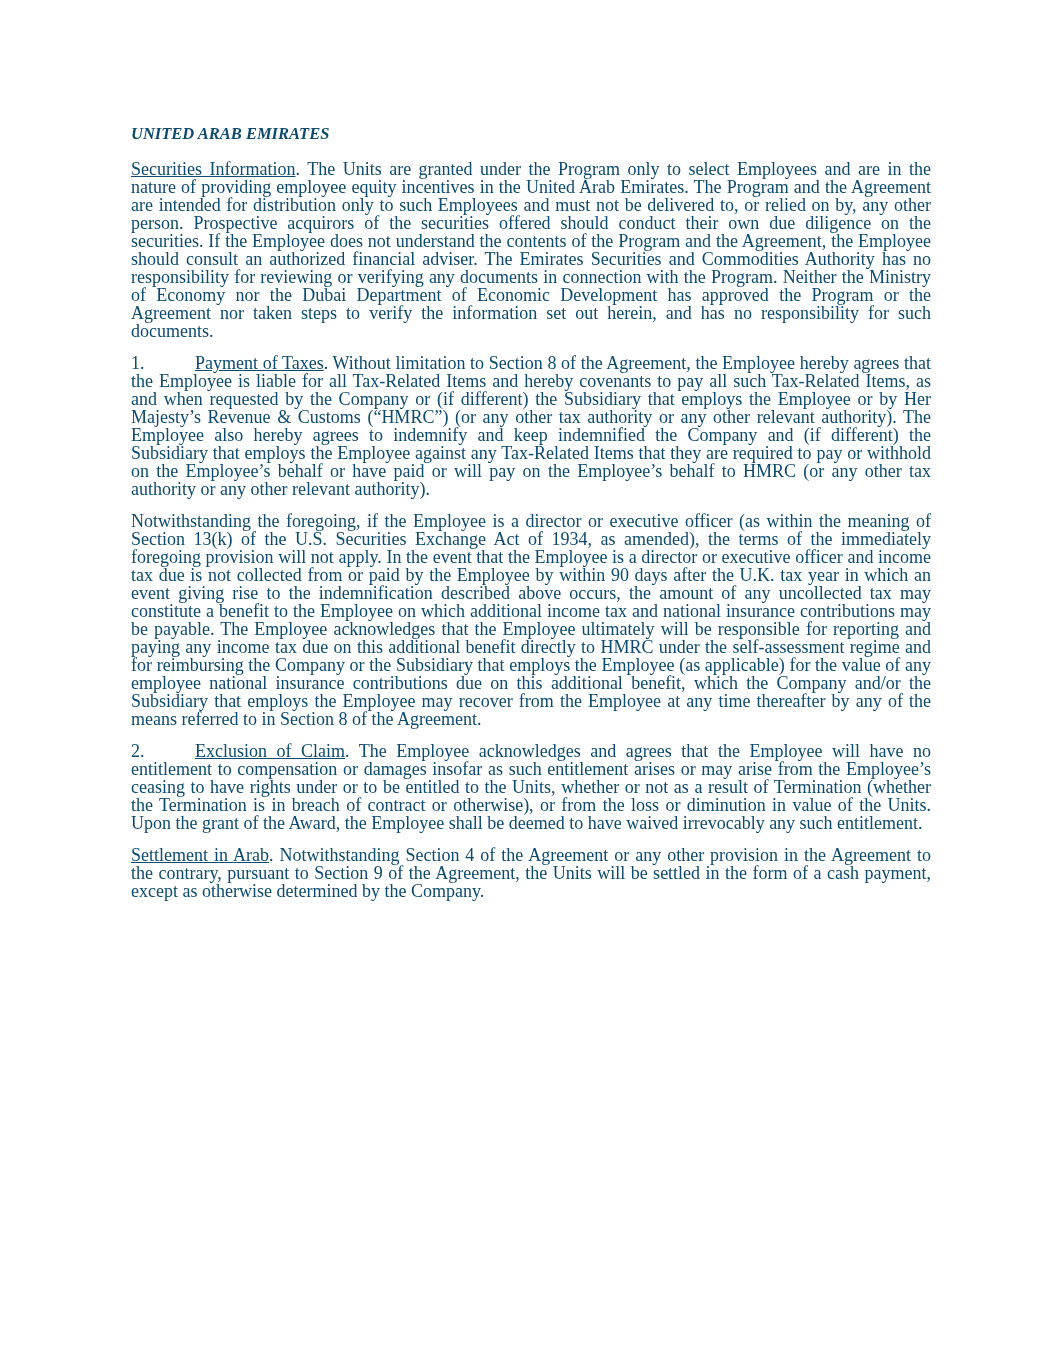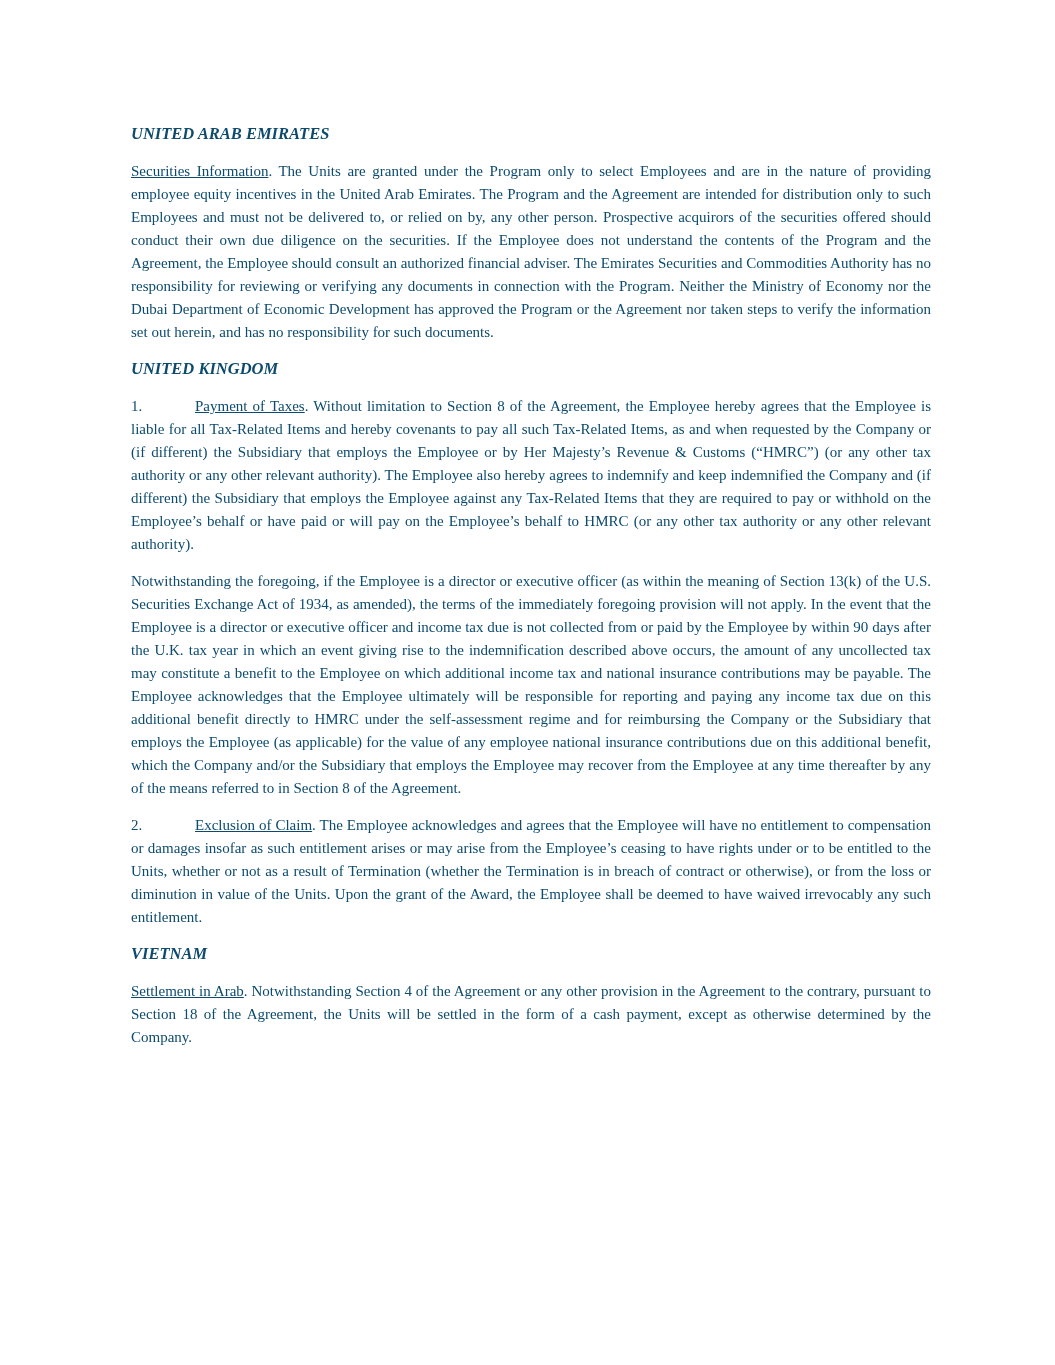--- a/index.html
+++ b/index.html
@@ -28,22 +28,22 @@
     line-height: 22px;
     font-weight: bold;
     font-style: italic;
     text-align: left;
   }
   .doc-heading:first-child {
     margin-top: 12px;
   }
   p.doc-para {
     margin: 0 0 14px 0;
-    font-size: 15px;
-    line-height: 23px;
+    font-size: 18px;
+    line-height: 18px;
     text-align: justify;
   }
   .para-num {
     display: inline-block;
     width: 64px; 
   }
   .u {
     text-decoration: underline;
   }
   .it {
@@ -52,26 +52,24 @@
 </head>
 <body>
 
 <div class="page">
   <div class="content">
 
     <h2 class="doc-heading">UNITED ARAB EMIRATES</h2>
 
     <p class="doc-para"><span class="u">Securities Information</span><span>.  The Units are granted under the Program only to select Employees and are in the nature of providing employee equity incentives in the United Arab Emirates. The Program and the Agreement are intended for distribution only to such Employees and must not be delivered to, or relied on by, any other person.  Prospective acquirors of the securities offered should conduct their own due diligence on the securities.  If the Employee does not understand the contents of the Program and the Agreement, the Employee should consult an authorized financial adviser. The Emirates Securities and Commodities Authority has no responsibility for reviewing or verifying any documents in connection with the Program. Neither the Ministry of Economy nor the Dubai Department of Economic Development has approved the Program or the Agreement nor taken steps to verify the information set out herein, and has no responsibility for such documents.</span></p>
 
-    <h2 class="doc-heading">UNITED KINGDOM</h2>
 
     <p class="doc-para"><span class="para-num">1.</span><span class="u">Payment of Taxes</span><span>.  Without limitation to Section 8 of the Agreement, the Employee hereby agrees that the Employee is liable for all Tax-Related Items and hereby covenants to pay all such Tax-Related Items, as and when requested by the Company or (if different) the Subsidiary that employs the Employee or by Her Majesty’s Revenue &amp; Customs (“</span><span class="it">HMRC</span><span>”) (or any other tax authority or any other relevant authority).  The Employee also hereby agrees to indemnify and keep indemnified the Company and (if different) the Subsidiary that employs the Employee against any Tax-Related Items that they are required to pay or withhold on the Employee’s behalf or have paid or will pay on the Employee’s behalf to HMRC (or any other tax authority or any other relevant authority).</span></p>
 
     <p class="doc-para">Notwithstanding the foregoing, if the Employee is a director or executive officer (as within the meaning of Section 13(k) of the U.S. Securities Exchange Act of 1934, as amended), the terms of the immediately foregoing provision will not apply. In the event that the Employee is a director or executive officer and income tax due is not collected from or paid by the Employee by within 90 days after the U.K. tax year in which an event giving rise to the indemnification described above occurs, the amount of any uncollected tax may constitute a benefit to the Employee on which additional income tax and national insurance contributions may be payable. The Employee acknowledges that the Employee ultimately will be responsible for reporting and paying any income tax due on this additional benefit directly to HMRC under the self-assessment regime and for reimbursing the Company or the Subsidiary that employs the Employee (as applicable) for the value of any employee national insurance contributions due on this additional benefit, which the Company and/or the Subsidiary that employs the Employee may recover from the Employee at any time thereafter by any of the means referred to in Section 8 of the Agreement.</p>
 
     <p class="doc-para"><span class="para-num">2.</span><span class="u">Exclusion of Claim</span><span>.  The Employee acknowledges and agrees that the Employee will have no entitlement to compensation or damages insofar as such entitlement arises or may arise from the Employee’s ceasing to have rights under or to be entitled to the Units, whether or not as a result of Termination (whether the Termination is in breach of contract or otherwise), or from the loss or diminution in value of the Units.  Upon the grant of the Award, the Employee shall be deemed to have waived irrevocably any such entitlement.</span></p>
 
-    <h2 class="doc-heading">VIETNAM</h2>
 
-    <p class="doc-para"><span class="u">Settlement in Arab</span><span>.  Notwithstanding Section 4 of the Agreement or any other provision in the Agreement to the contrary, pursuant to Section 18 of the Agreement, the Units will be settled in the form of a cash payment, except as otherwise determined by the Company.</span></p>
+    <p class="doc-para"><span class="u">Settlement in Arab</span><span>.  Notwithstanding Section 4 of the Agreement or any other provision in the Agreement to the contrary, pursuant to Section 9 of the Agreement, the Units will be settled in the form of a cash payment, except as otherwise determined by the Company.</span></p>
 
   </div>
 </div>
 
 </body></html>

